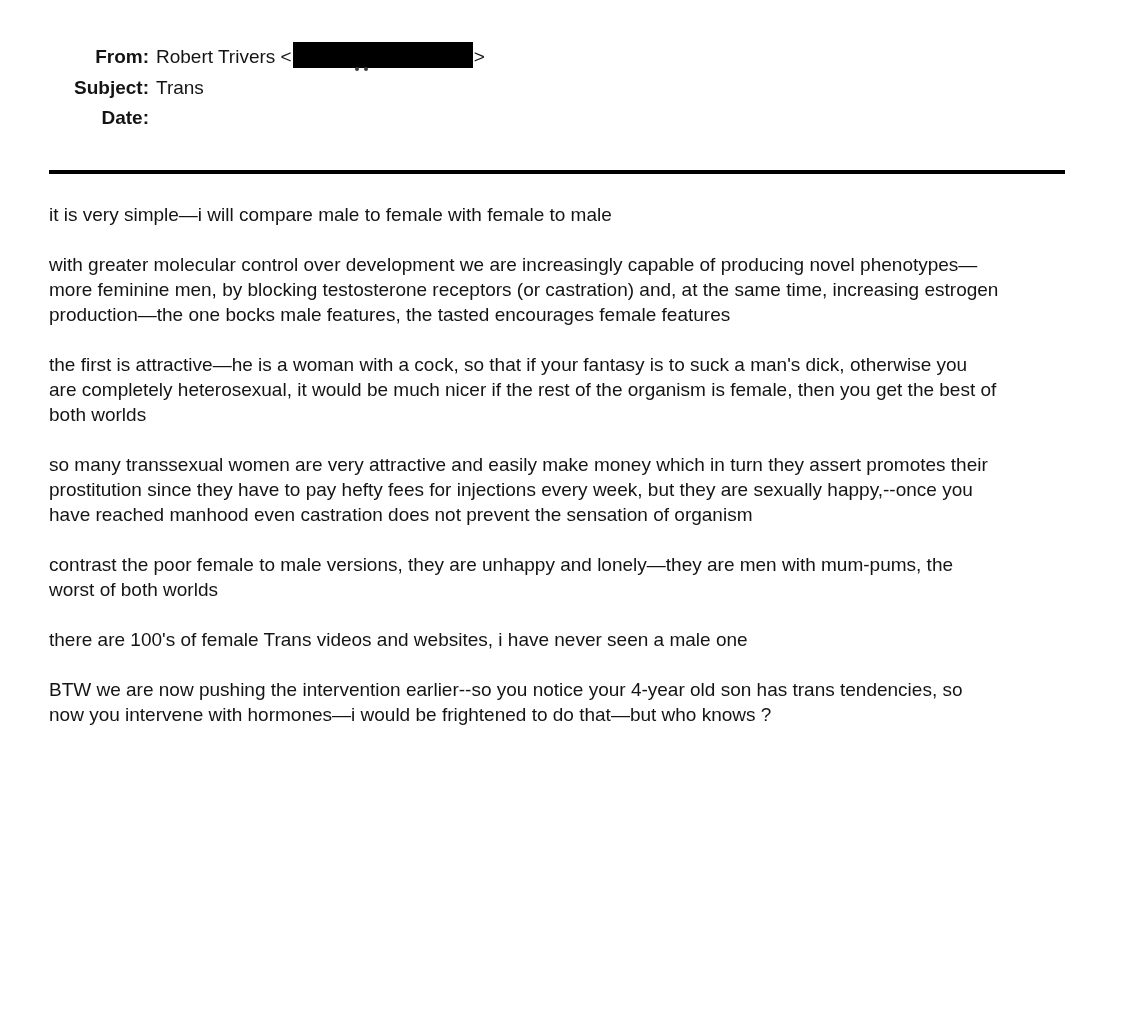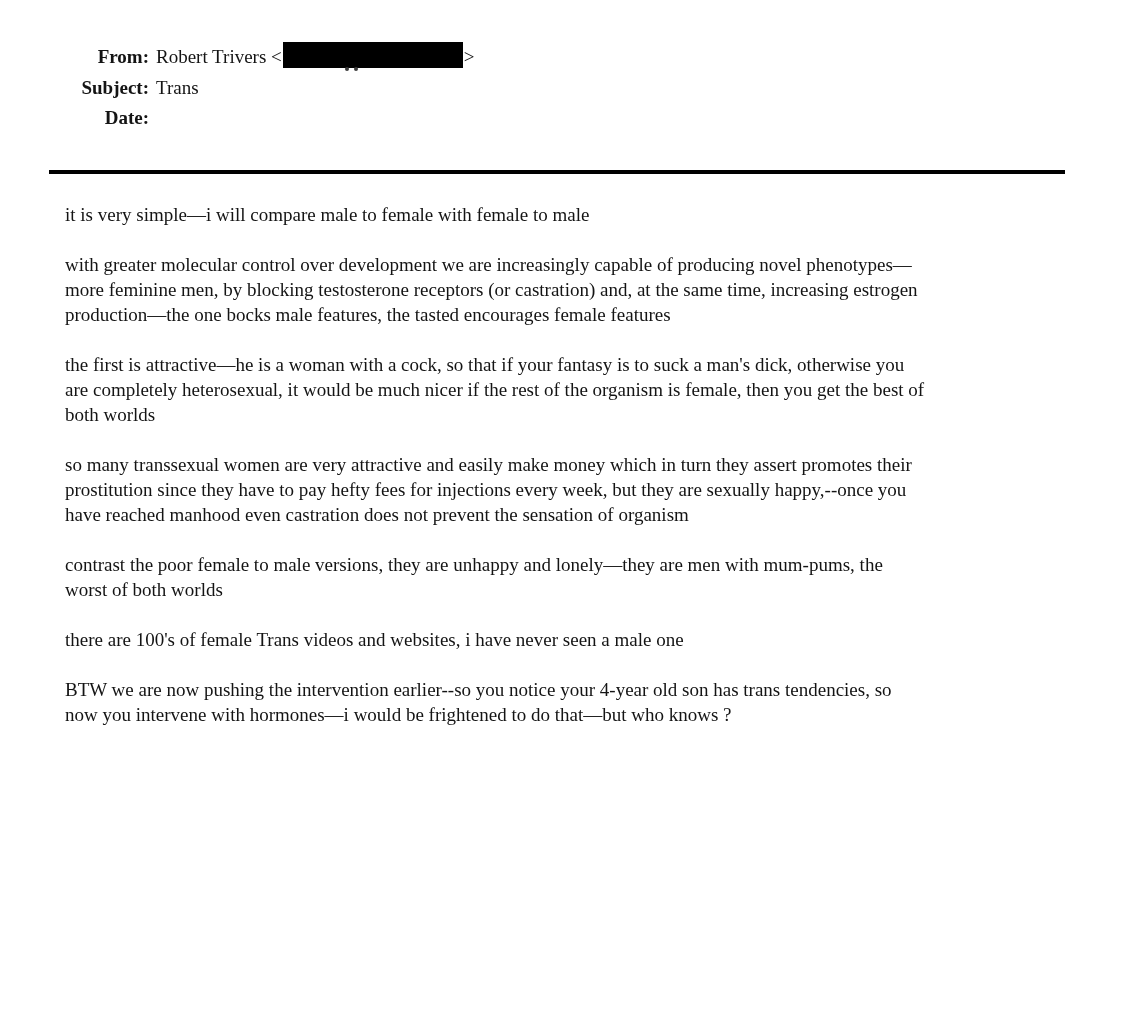--- a/index.html
+++ b/index.html
@@ -2,21 +2,21 @@
 <html><head>
 <meta charset="utf-8">
 <style>
   html, body { margin: 0; padding: 0; background: #ffffff; }
   .page {
     position: relative;
     width: 1123px;
     height: 1034px;
     background: #ffffff;
     color: #141414;
-    font-family: Liberation Serif, serif;
+    font-family: Liberation Sans, sans-serif;
     overflow: hidden;
     box-sizing: border-box;
     padding: 42px 58px 0 49px;
   }
   .email-header { font-size: 19px; }
   .header-row {
     display: flex;
     align-items: baseline;
     line-height: 30.6px;
     white-space: nowrap;
@@ -51,21 +51,21 @@
   .header-rule {
     border: none;
     height: 4px;
     background: #000000;
     margin: 36px 0 0 0;
   }
   .email-body { margin-top: 28px; }
   .para {
     font-size: 19px;
     line-height: 25px;
-    margin: 0 0 25px 16px;
+    margin: 0 0 25px 0;
     white-space: pre-line;
   }
 </style>
 </head>
 <body>
 
 <div class="page">
 
   <div class="email-header">
 

